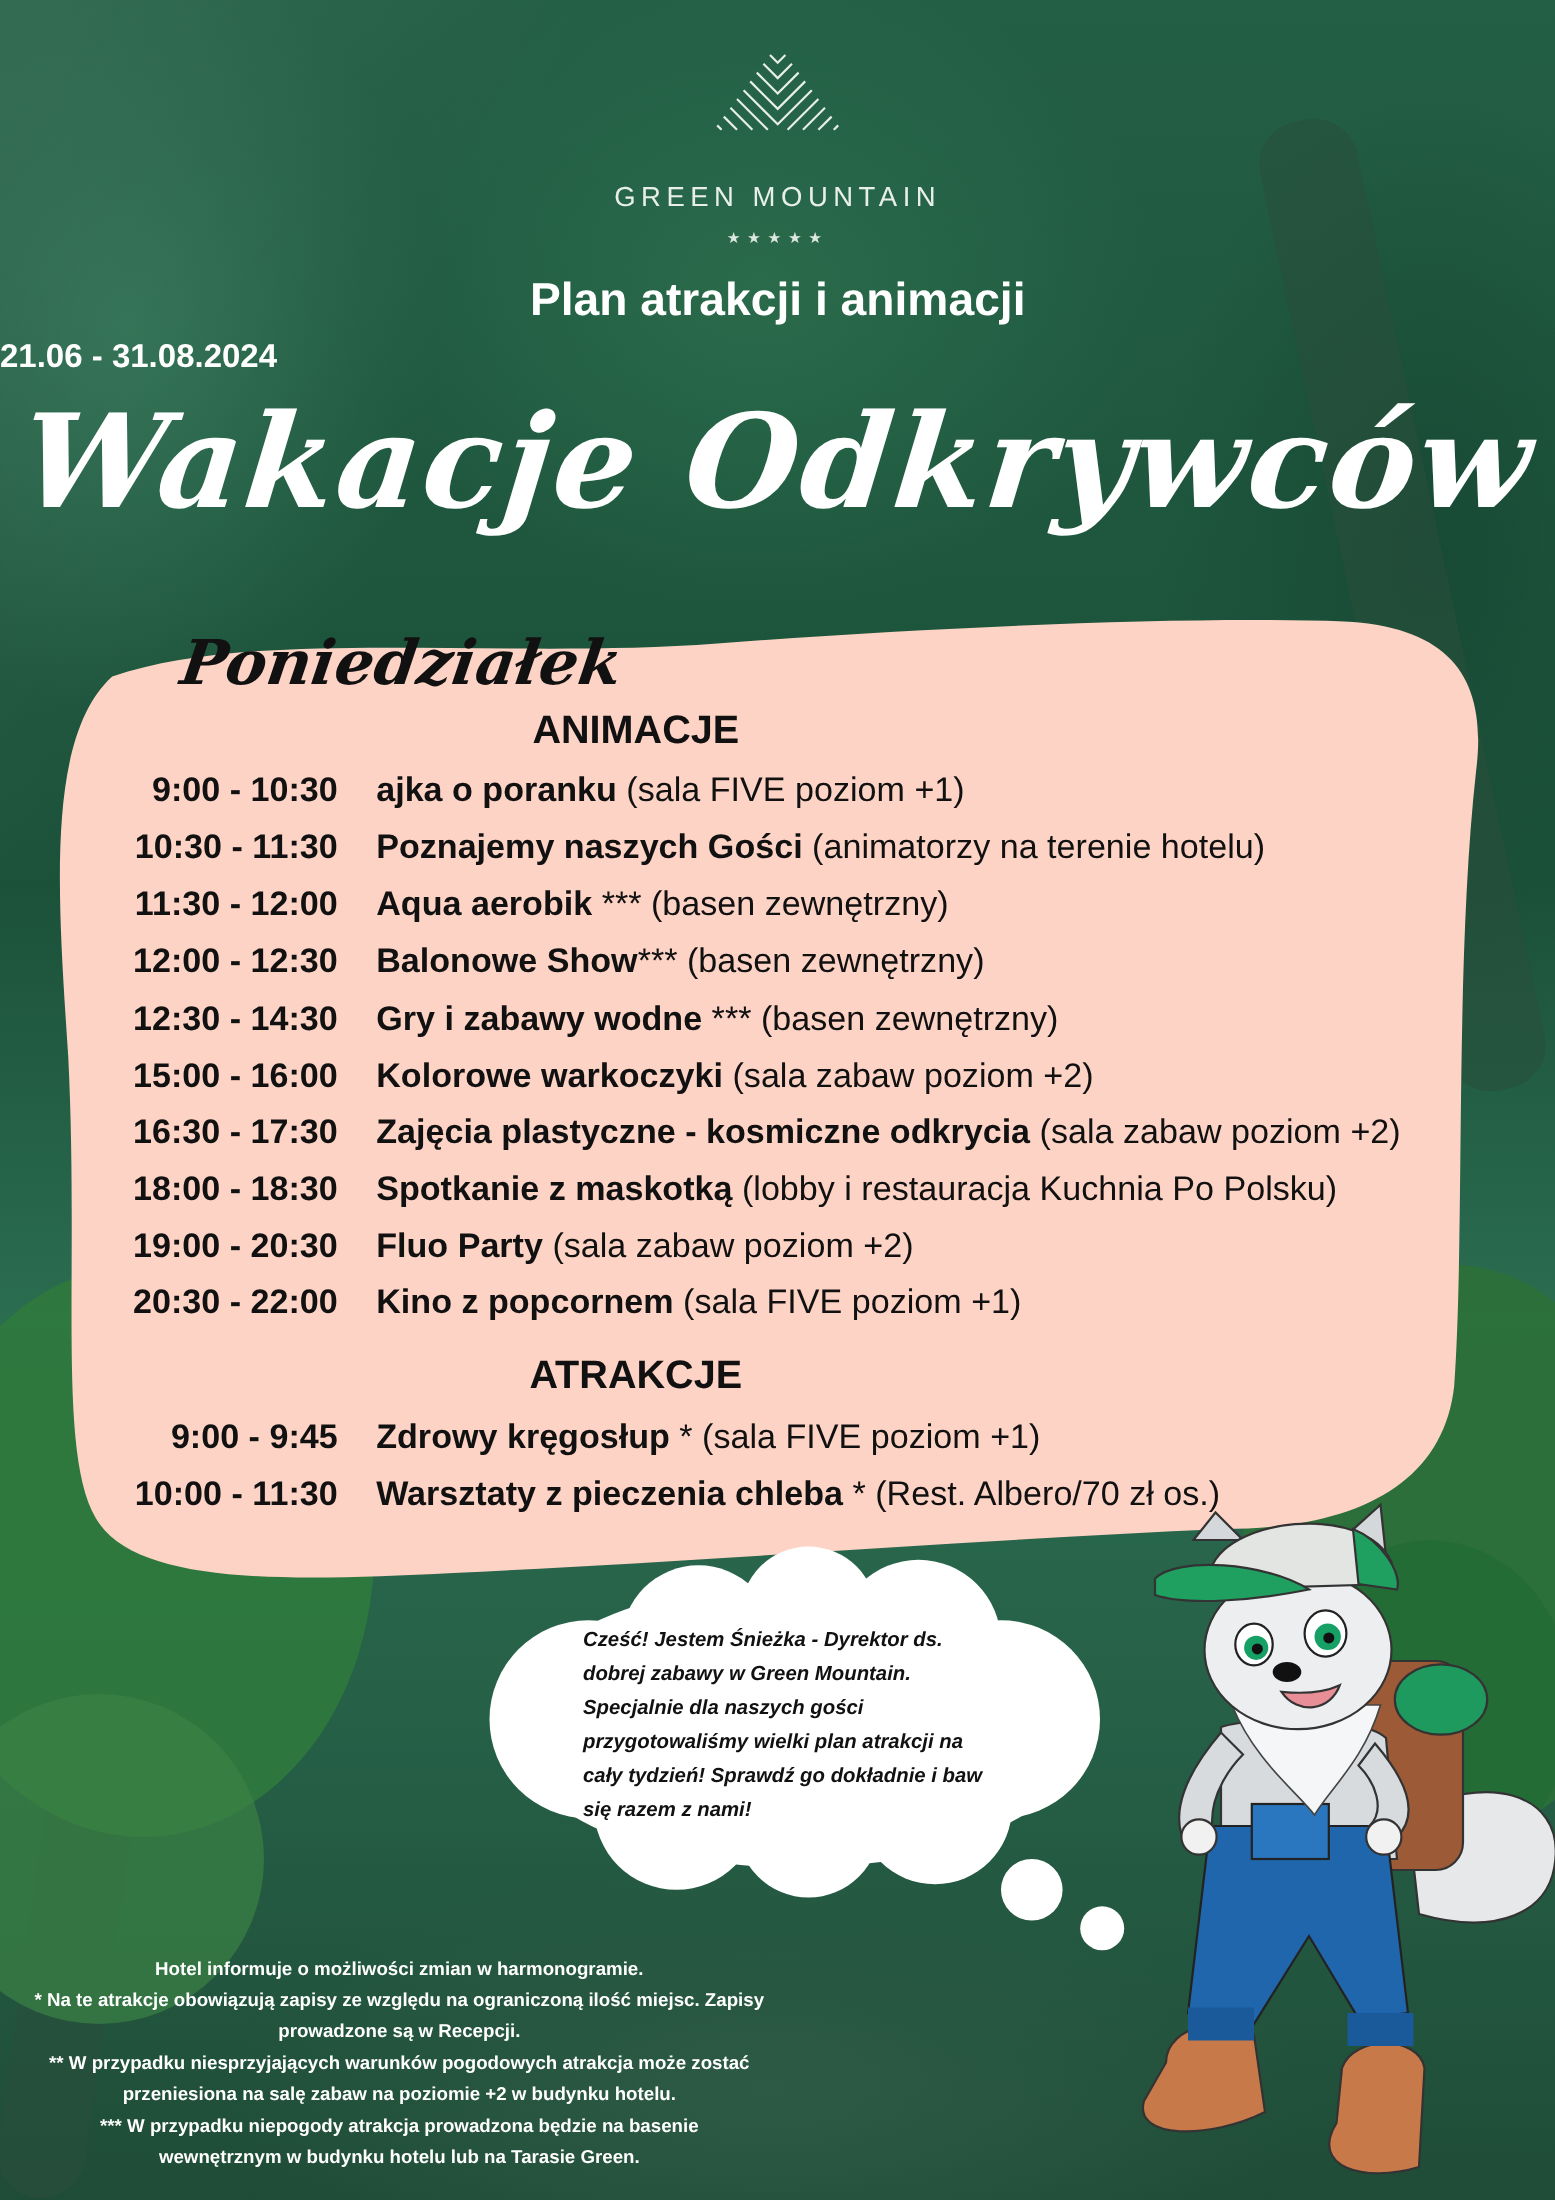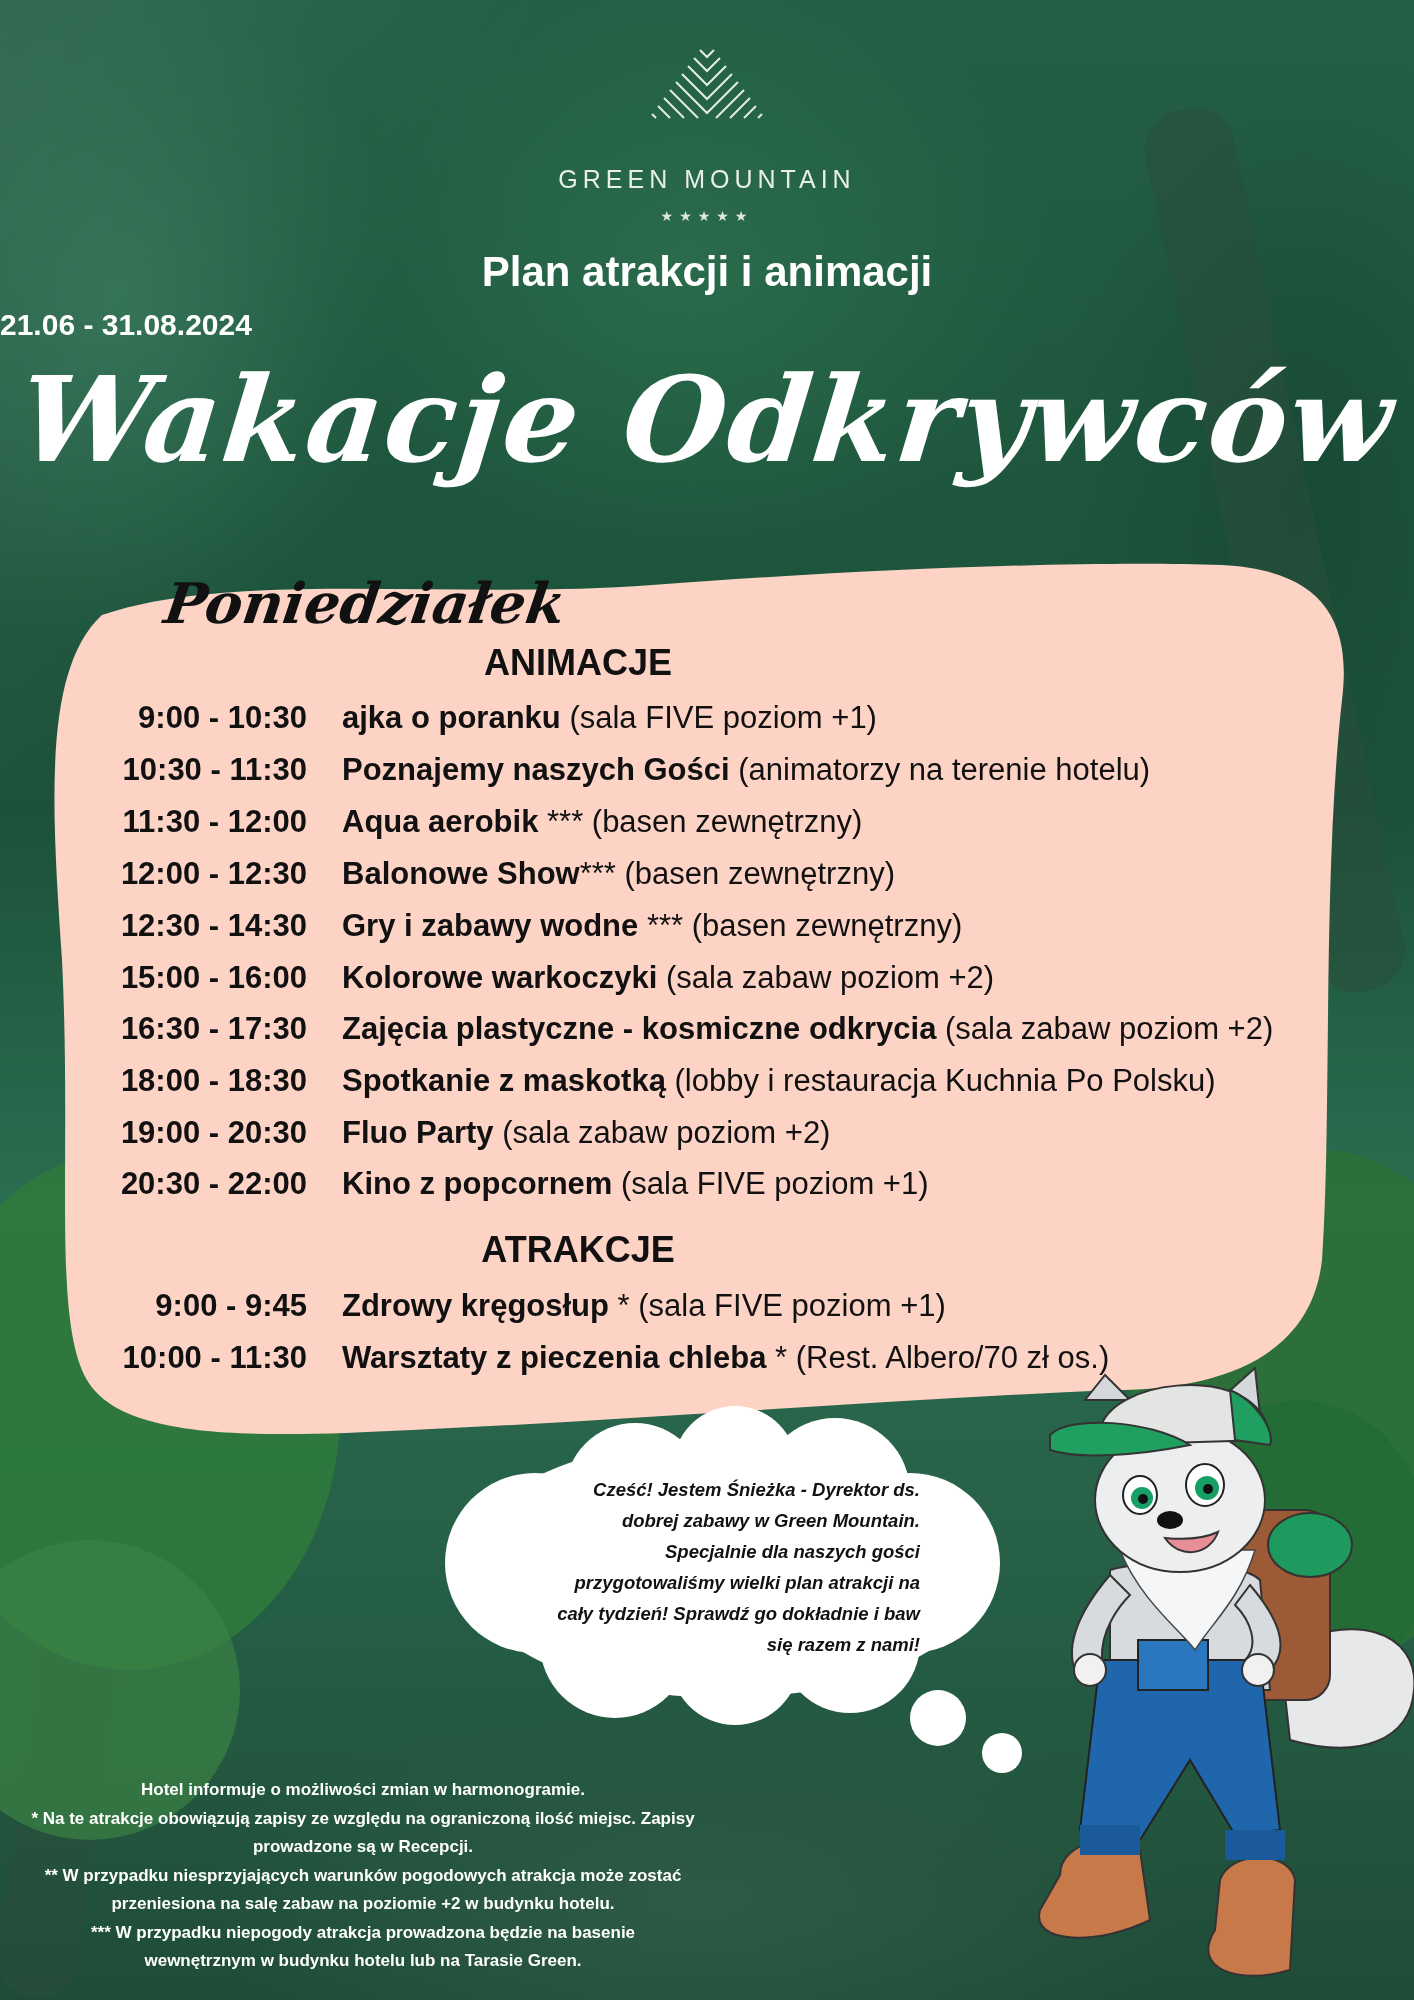--- a/index.html
+++ b/index.html
@@ -52,21 +52,21 @@
     .section-head { position: absolute; left: 0; width: 1156px; text-align: center; z-index: 4;
       font-size: 36px; font-weight: bold; color: #111; }
     .sched { position: absolute; left: 0; z-index: 4; }
     .row { position: absolute; left: 0; height: 40px; white-space: nowrap; font-size: 31px; color: #111; }
     .row .time { position: absolute; left: 0; width: 307px; text-align: right; font-weight: bold; }
     .row .act { position: absolute; left: 342px; }
     .row .act b { font-weight: bold; }
 
     
     .bubble { position: absolute; left: 435px; top: 1398px; width: 580px; height: 330px; z-index: 4; }
-    .bubble-text { position: absolute; left: 530px; top: 1474px; width: 390px; text-align: right;
+    .bubble-text { position: absolute; left: 530px; top: 1474px; width: 390px; text-align: left;
       font-size: 18.5px; line-height: 31px; font-style: italic; font-weight: bold; color: #111; z-index: 5; }
     .dot { position: absolute; background: #fff; border-radius: 50%; z-index: 4; }
 
     
     .notes { position: absolute; left: 8px; top: 1776px; width: 710px; text-align: center;
       color: #ffffff; font-size: 17px; line-height: 28.5px; font-weight: bold; z-index: 4; }
 
     
     .mascot { position: absolute; left: 990px; top: 1360px; width: 424px; height: 640px; z-index: 5; }
   </style>

